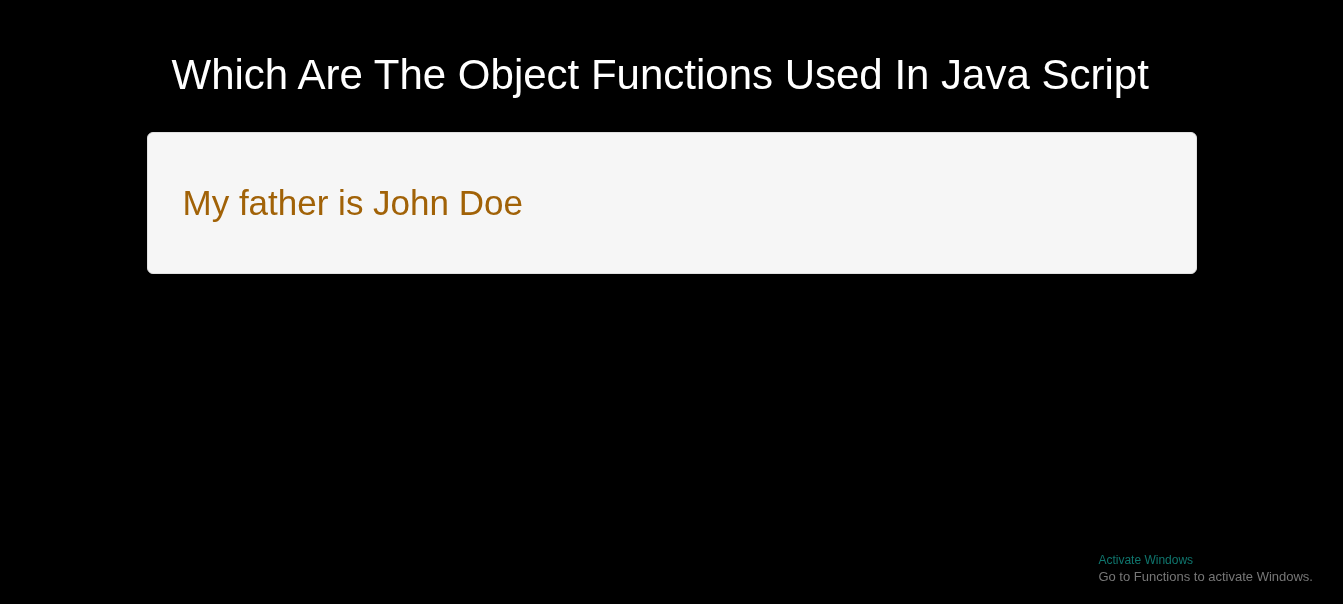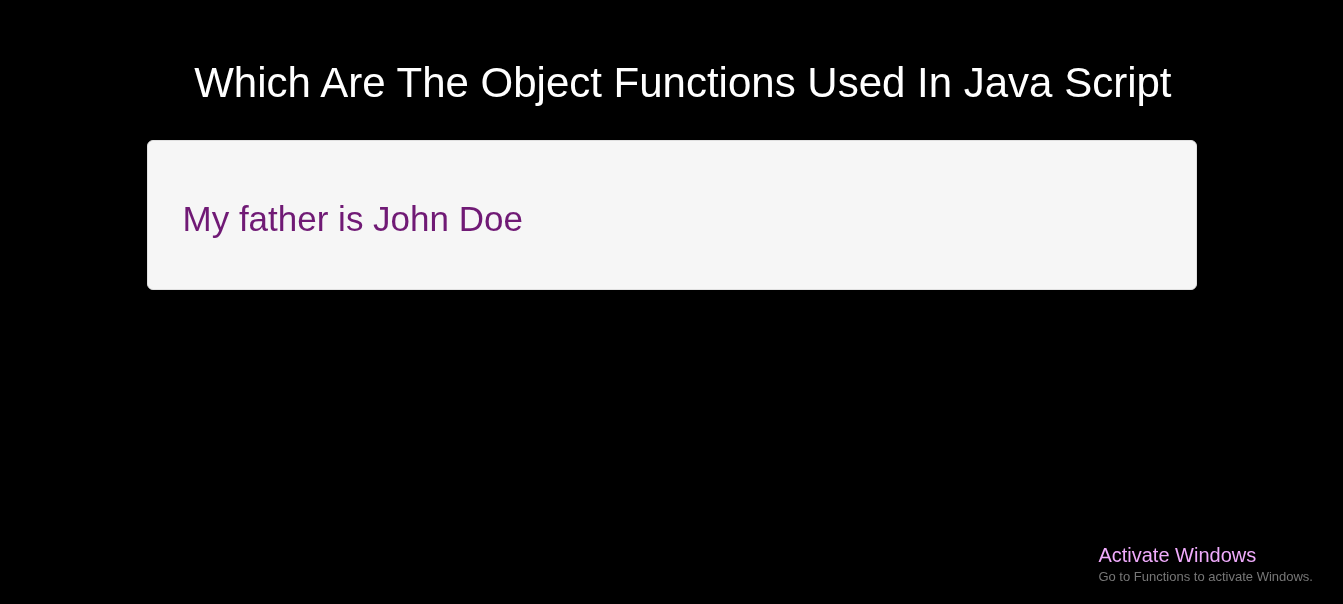--- a/index.html
+++ b/index.html
@@ -12,50 +12,49 @@
       height: 604px;
       background: #000000;
       font-family: Arial, Helvetica, sans-serif;
       position: relative;
       overflow: hidden;
     }
     .heading {
       color: #ffffff;
       font-size: 42px;
       font-weight: 400;
-      text-align: right;
+      text-align: left;
       padding-top: 45px;
       line-height: 1.25;
       max-width: 1000px;
-      margin: 12px auto;
+      margin: 4px auto;
     }
     .content-panel {
       background: #f6f6f6;
       margin: 30px auto 0 auto;
       width: 1050px;
       border-radius: 6px;
       padding: 50px 35px;
       border: 1px solid #e0e0e0;
     }
     .content-text {
-      color: #701a75;
+      color: #a16207;
       font-size: 35px;
       font-weight: 400;
-      margin-top: 8px;
     }
     .watermark {
       position: absolute;
       bottom: 20px;
       right: 30px;
       text-align: left;
       color: #7a7a7a;
     }
     .watermark-title {
-      font-size: 20px;
-      color: #f0abfc;
+      font-size: 12px;
+      color: #0f766e;
       margin-bottom: 2px;
     }
     .watermark-sub {
       font-size: 13px;
       color: #777777;
     }
   </style>
 </head>
 <body>
 

